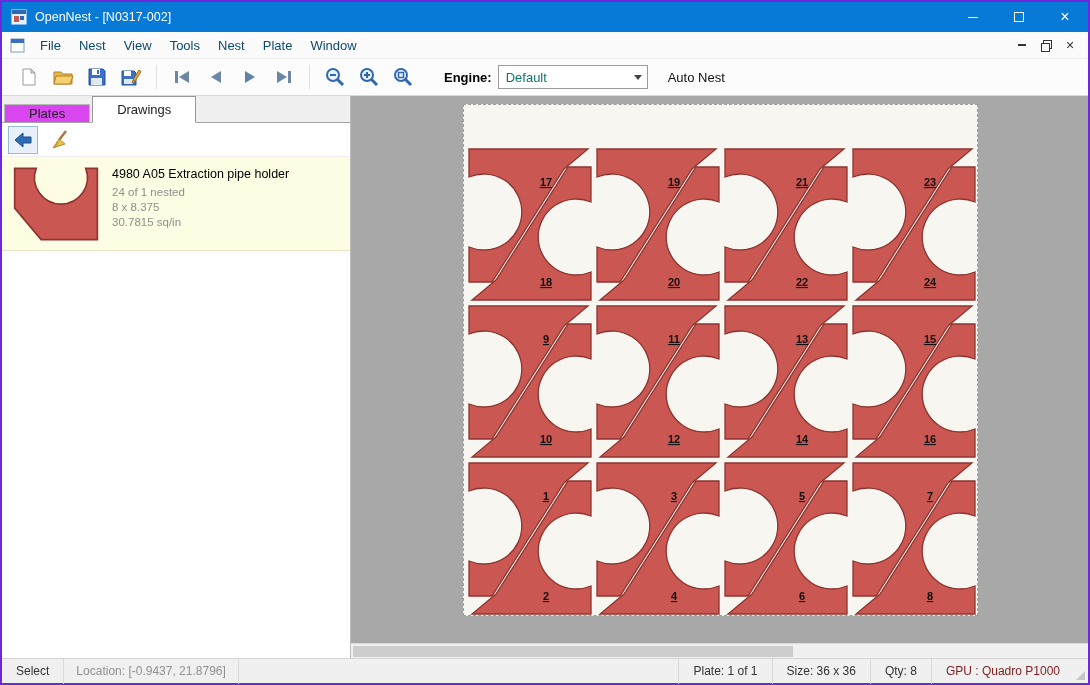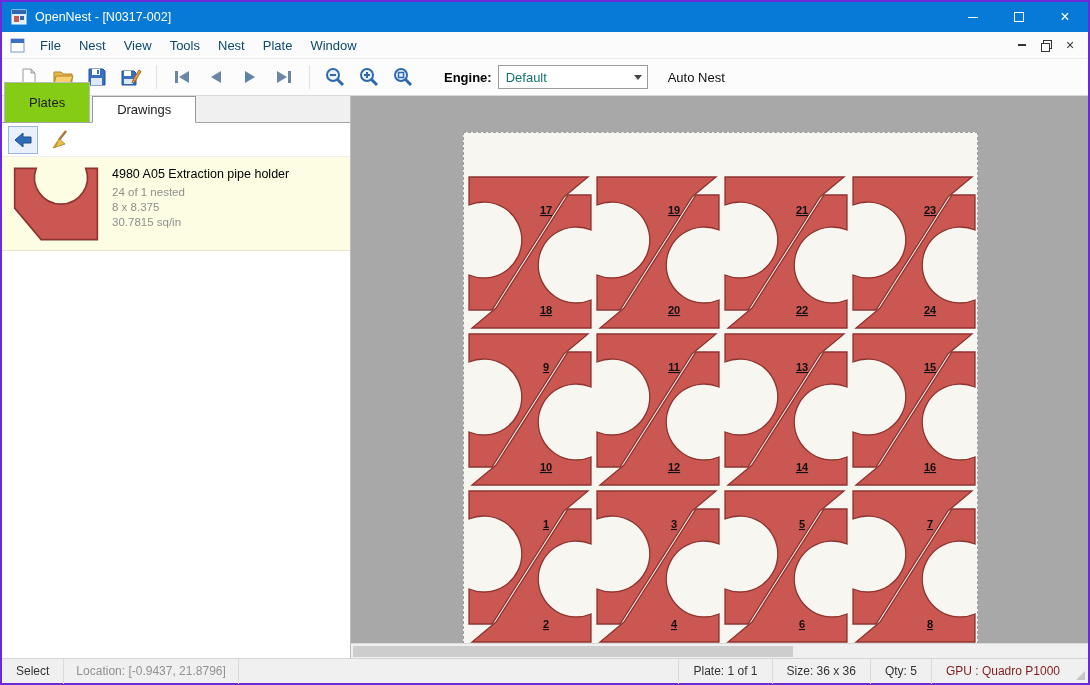--- a/index.html
+++ b/index.html
@@ -36,34 +36,34 @@
   .combo{width:150px;height:24px;border:1px solid #9c9c9c;background:#fff;display:flex;align-items:center;}
   .combo-value{flex:1;font-size:13px;padding-left:7px;color:#0f766e;}
   .combo-arrow{width:18px;display:flex;align-items:center;justify-content:center;}
   .chev{width:0;height:0;border-left:4px solid transparent;border-right:4px solid transparent;border-top:5px solid #444;}
   .auto-nest{font-size:13px;margin-left:20px;color:#111;}
 
   
   .content{flex:1;display:flex;min-height:0;}
   .sidebar{width:349px;border-right:1px solid #bdbdbd;background:#fff;display:flex;flex-direction:column;}
   .tabs{height:27px;background:#f0f0f0;display:flex;align-items:flex-end;border-bottom:1px solid #a5a5a5;}
-  .tab{height:40px;display:flex;align-items:center;justify-content:center;font-size:13px;color:#222;padding:0 24px;border:1px solid #b9b9b9;border-bottom:none;background:#84cc16;margin-left:2px;}
+  .tab{height:18px;display:flex;align-items:center;justify-content:center;font-size:13px;color:#222;padding:0 24px;border:1px solid #b9b9b9;border-bottom:none;background:#d946ef;margin-left:2px;}
   .tab.active{height:27px;background:#fff;border-color:#989898;margin-bottom:-1px;border-bottom:1px solid #fff;}
   .side-tools{height:34px;display:flex;align-items:center;padding-left:6px;gap:8px;border-bottom:1px solid #efefef;}
   .side-btn{width:30px;height:28px;display:flex;align-items:center;justify-content:center;border:1px solid transparent;}
   .side-btn.framed{border:1px solid #98b8dc;background:#e8f1fb;}
   .part-item{height:94px;background:#fdfde3;border-bottom:1px solid #e7e7c9;display:flex;padding:6px 8px;}
   .part-thumb{flex:0 0 92px;display:flex;align-items:center;justify-content:center;}
   .part-meta{margin-left:10px;padding-top:4px;}
   .part-title{font-size:12.5px;font-weight:normal;color:#000;margin-bottom:5px;}
   .part-line{font-size:11.5px;color:#8f8f8f;margin-bottom:3px;}
   .side-rest{flex:1;background:#fff;}
 
   .canvas{position:relative;flex:1;background:#a8a8a8;overflow:hidden;}
-  .plate{position:absolute;left:112px;top:36px;width:515px;height:512px;background:#f7f6f1;border:1px dashed #9c9c9c;}
+  .plate{position:absolute;left:112px;top:8px;width:515px;height:512px;background:#f7f6f1;border:1px dashed #9c9c9c;}
   .plate svg{display:block;}
   .part-num{font-family:"Liberation Sans",sans-serif;font-size:11px;font-weight:bold;fill:#111;text-decoration:underline;}
   .hscroll{position:absolute;left:0;right:0;bottom:0;height:15px;background:#f0f0f0;border-top:1px solid #dadada;}
   .hthumb{position:absolute;left:2px;top:2px;width:440px;height:11px;background:#cdcdcd;}
 
   
   .statusbar{height:25px;background:#f0f0f0;border-top:1px solid #d4d4d4;display:flex;align-items:center;font-size:12px;color:#333;flex:0 0 25px;}
   .sb-sep{width:1px;height:25px;background:#dadada;}
   .sb-mode{padding:0 14px;}
   .sb-loc{padding:0 12px;color:#919191;}
@@ -339,19 +339,19 @@
     <span class="sb-mode">Select</span>
     <span class="sb-sep"></span>
     <span class="sb-loc">Location: [-0.9437, 21.8796]</span>
     <span class="sb-sep"></span>
     <span class="sb-spacer"></span>
     <span class="sb-sep"></span>
     <span class="sb-cell">Plate: 1 of 1</span>
     <span class="sb-sep"></span>
     <span class="sb-cell">Size: 36 x 36</span>
     <span class="sb-sep"></span>
-    <span class="sb-cell">Qty: 5</span>
+    <span class="sb-cell">Qty: 8</span>
     <span class="sb-sep"></span>
     <span class="sb-cell sb-gpu">GPU : Quadro P1000</span>
     <span class="sb-grip"></span>
   </div>
 
 </div>
 
 </body></html>

